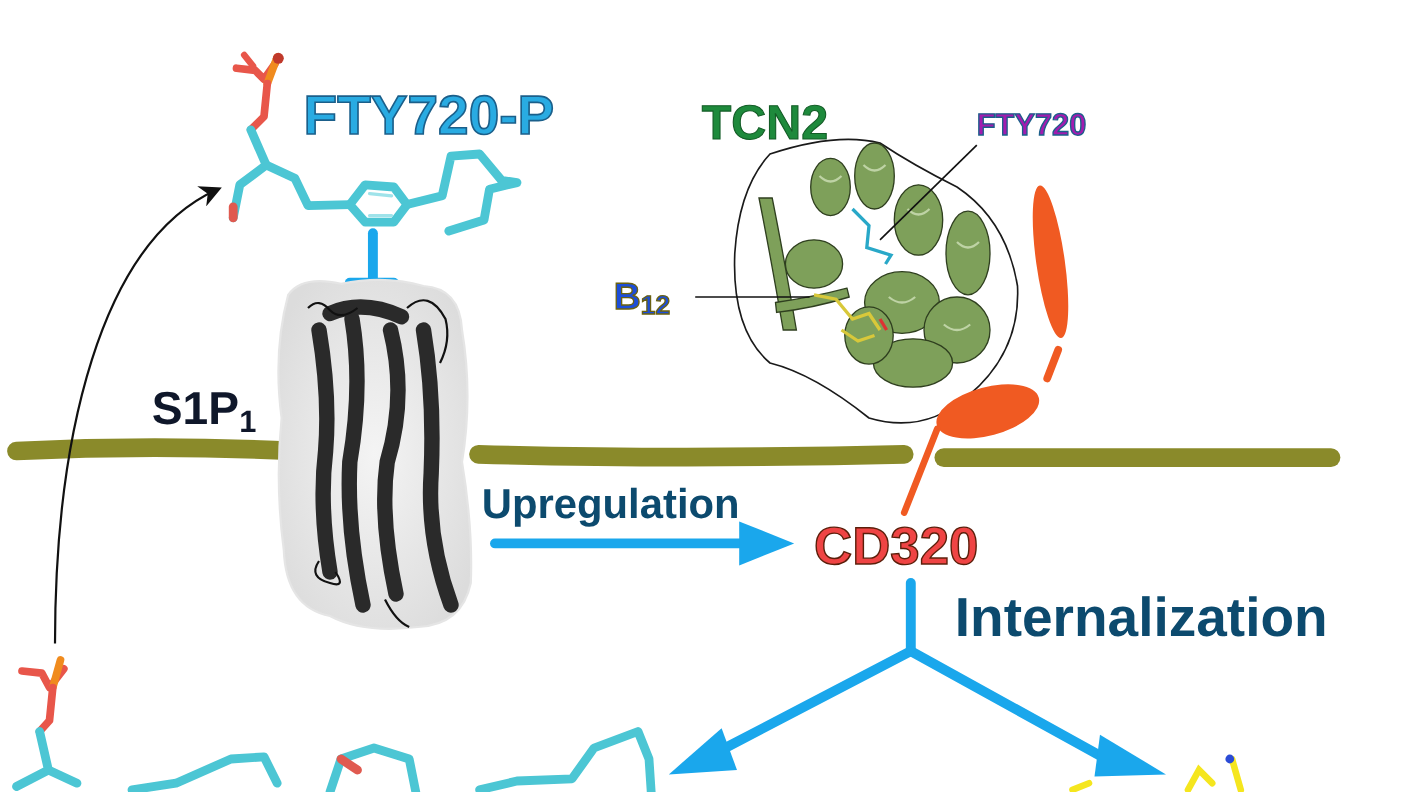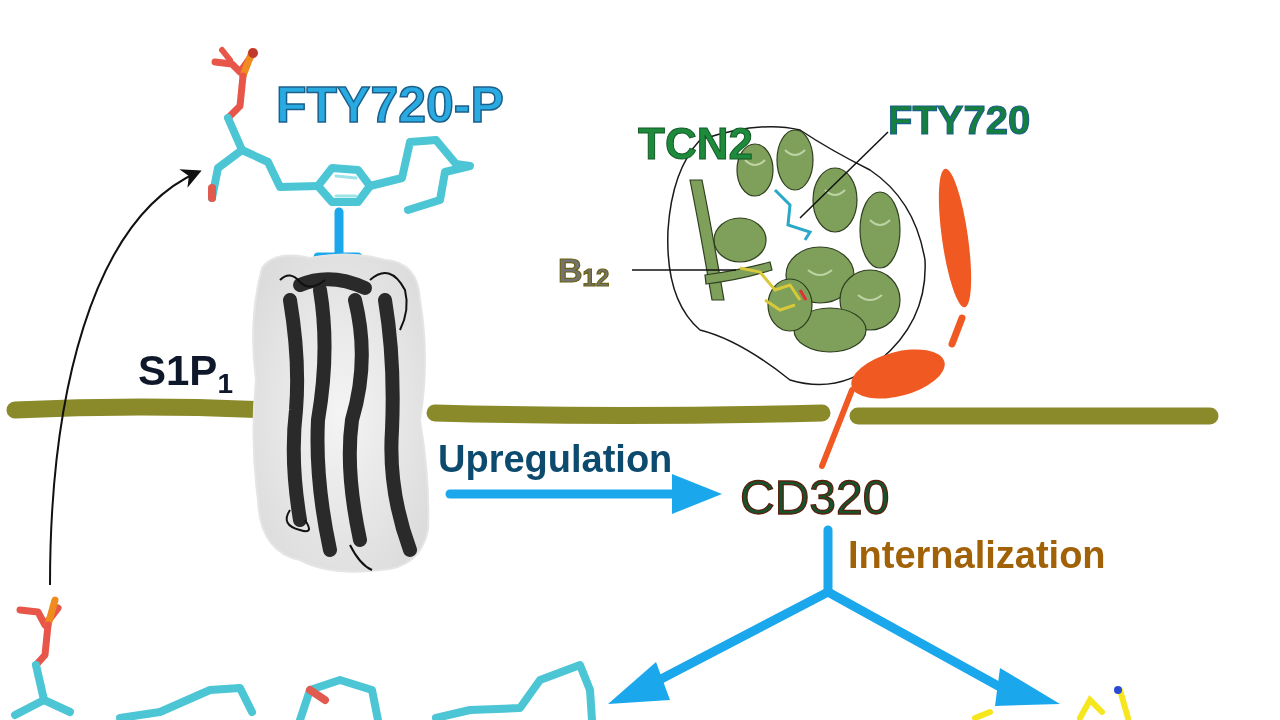--- a/index.html
+++ b/index.html
@@ -1,28 +1,28 @@
 <!DOCTYPE html>
 <html><head>
 <meta charset="utf-8">
 <style>
   html, body { margin:0; padding:0; background:#ffffff; }
   body { width:1280px; height:720px; overflow:hidden; position:relative; font-family:"Liberation Sans", sans-serif; }
   svg.layer { position:absolute; left:0; top:0; width:1280px; height:720px; }
   .label { position:absolute; font-family:"Liberation Sans", sans-serif; font-weight:bold; white-space:nowrap; line-height:1; }
   .lbl-ftyp { left:276px; top:80px; font-size:50px; color:#29abe2; -webkit-text-stroke:1.5px #1b5f8a; letter-spacing:0px; }
-  .lbl-tcn2 { left:638px; top:90px; font-size:44px; color:#1e8a3c;margin-top:32px; -webkit-text-stroke:1px #135c26; }
-  .lbl-fty720 { left:888px; top:100px; font-size:40px; color:#15803d;text-align:center; -webkit-text-stroke:1.2px #1b5f8a; }
-  .lbl-b12 { left:558px; top:253px; font-size:34px; color:#737373; -webkit-text-stroke:1.2px #6b6210; }
+  .lbl-tcn2 { left:638px; top:90px; font-size:44px; color:#1e8a3c; -webkit-text-stroke:1px #135c26; }
+  .lbl-fty720 { left:888px; top:100px; font-size:28px; color:#a21caf;text-align:center; -webkit-text-stroke:1.2px #1b5f8a; }
+  .lbl-b12 { left:558px; top:253px; font-size:34px; color:#1d4ed8; -webkit-text-stroke:1.2px #6b6210; }
   .lbl-b12 sub { font-size:24px; vertical-align:-4px; }
   .lbl-s1p1 { left:138px; top:350px; font-size:42px; color:#0f172a; }
   .lbl-s1p1 sub { font-size:28px; vertical-align:-8px; }
   .lbl-upreg { left:438px; top:440px; font-size:38px; color:#0c4a6e; }
-  .lbl-cd320 { left:740px; top:474px; font-size:48px; color:#14532d; -webkit-text-stroke:1.3px #5a1e0a; font-weight:normal; }
-  .lbl-intern { left:848px; top:536px; font-size:38px; color:#a16207; }
+  .lbl-cd320 { left:740px; top:474px; font-size:48px; color:#ef4444; -webkit-text-stroke:1.3px #5a1e0a; font-weight:bold; }
+  .lbl-intern { left:868px; top:536px; font-size:50px; color:#0c4a6e; }
 </style>
 </head>
 <body>
 
 <svg class="layer" viewBox="0 0 1280 720">
   <defs>
     <marker id="blackHead" markerWidth="10" markerHeight="10" refX="8" refY="5" orient="auto">
       <path d="M0,0 L10,5 L0,10 L3,5 Z" fill="#111"></path>
     </marker>
     <radialGradient id="surf" cx="50%" cy="50%" r="60%">

